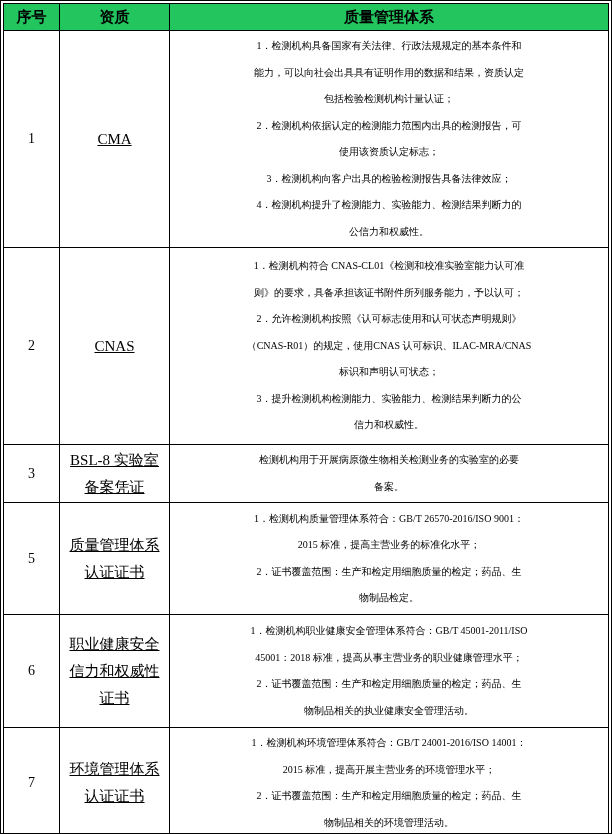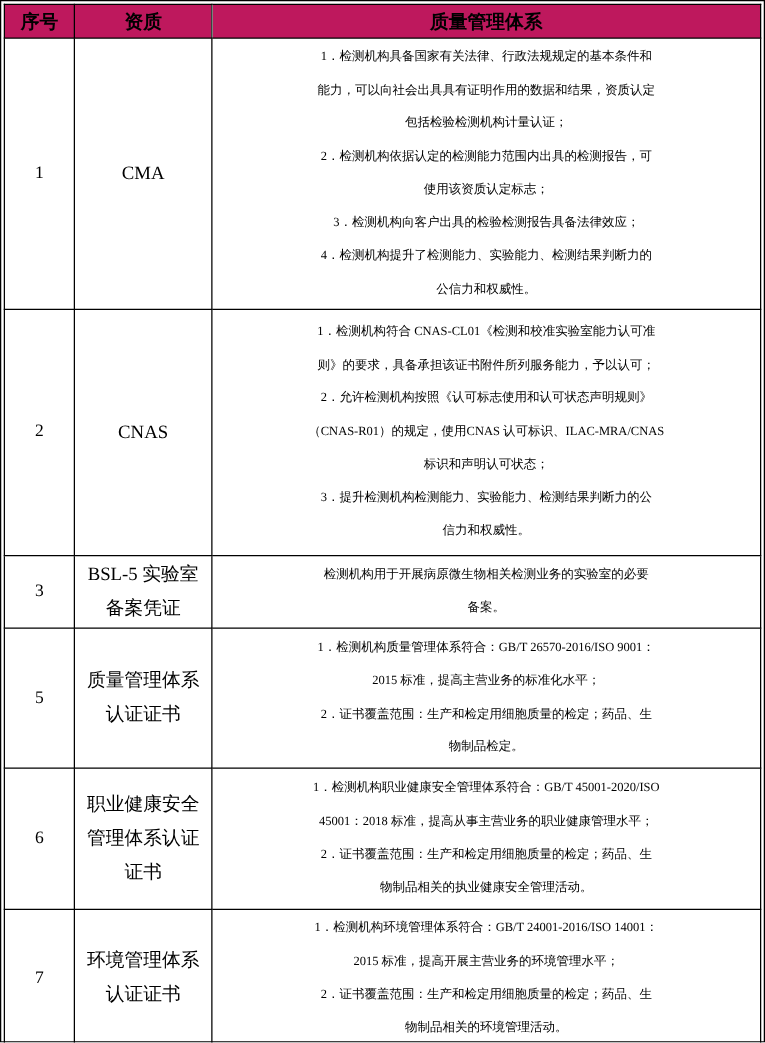--- a/index.html
+++ b/index.html
@@ -32,32 +32,33 @@
     border: 1px solid #000000;
     overflow: hidden;
     vertical-align: middle;
     box-sizing: border-box;
   }
   th.hdr {
     font-size: 15px;
     font-weight: bold;
     text-align: center;
     padding: 2px 0;
-    background: #be185d;
+    background: #22c55e;
   }
   td.num-cell {
     text-align: center;
     font-size: 14px;
   }
   td.qual-cell {
     text-align: center;
     font-size: 15px;
     line-height: 27px;
     white-space: pre-line;
     padding: 0 2px;
+    text-decoration: underline;
   }
   td.desc-cell {
     text-align: center;
     font-size: 10px;
     line-height: 26.5px;
     white-space: pre-line;
     padding: 2px 4px;
   }
   tr.hdr-row   { height: 27px; }
   tr.row-cma   { height: 212px; }
@@ -105,40 +106,40 @@
         <td class="desc-cell">1．检测机构符合 CNAS-CL01《检测和校准实验室能力认可准
 则》的要求，具备承担该证书附件所列服务能力，予以认可；
 2．允许检测机构按照《认可标志使用和认可状态声明规则》
 （CNAS-R01）的规定，使用CNAS 认可标识、ILAC-MRA/CNAS
 标识和声明认可状态；
 3．提升检测机构检测能力、实验能力、检测结果判断力的公
 信力和权威性。</td>
       </tr>
       <tr class="row-bsl">
         <td class="num-cell">3</td>
-        <td class="qual-cell">BSL-5 实验室
+        <td class="qual-cell">BSL-8 实验室
 备案凭证</td>
         <td class="desc-cell">检测机构用于开展病原微生物相关检测业务的实验室的必要
 备案。</td>
       </tr>
       <tr class="row-qms">
         <td class="num-cell">5</td>
         <td class="qual-cell">质量管理体系
 认证证书</td>
         <td class="desc-cell">1．检测机构质量管理体系符合：GB/T 26570-2016/ISO 9001：
 2015 标准，提高主营业务的标准化水平；
 2．证书覆盖范围：生产和检定用细胞质量的检定；药品、生
 物制品检定。</td>
       </tr>
       <tr class="row-ohs">
         <td class="num-cell">6</td>
         <td class="qual-cell">职业健康安全
-管理体系认证
+信力和权威性
 证书</td>
-        <td class="desc-cell">1．检测机构职业健康安全管理体系符合：GB/T 45001-2020/ISO
+        <td class="desc-cell">1．检测机构职业健康安全管理体系符合：GB/T 45001-2011/ISO
 45001：2018 标准，提高从事主营业务的职业健康管理水平；
 2．证书覆盖范围：生产和检定用细胞质量的检定；药品、生
 物制品相关的执业健康安全管理活动。</td>
       </tr>
       <tr class="row-ems">
         <td class="num-cell">7</td>
         <td class="qual-cell">环境管理体系
 认证证书</td>
         <td class="desc-cell">1．检测机构环境管理体系符合：GB/T 24001-2016/ISO 14001：
 2015 标准，提高开展主营业务的环境管理水平；

